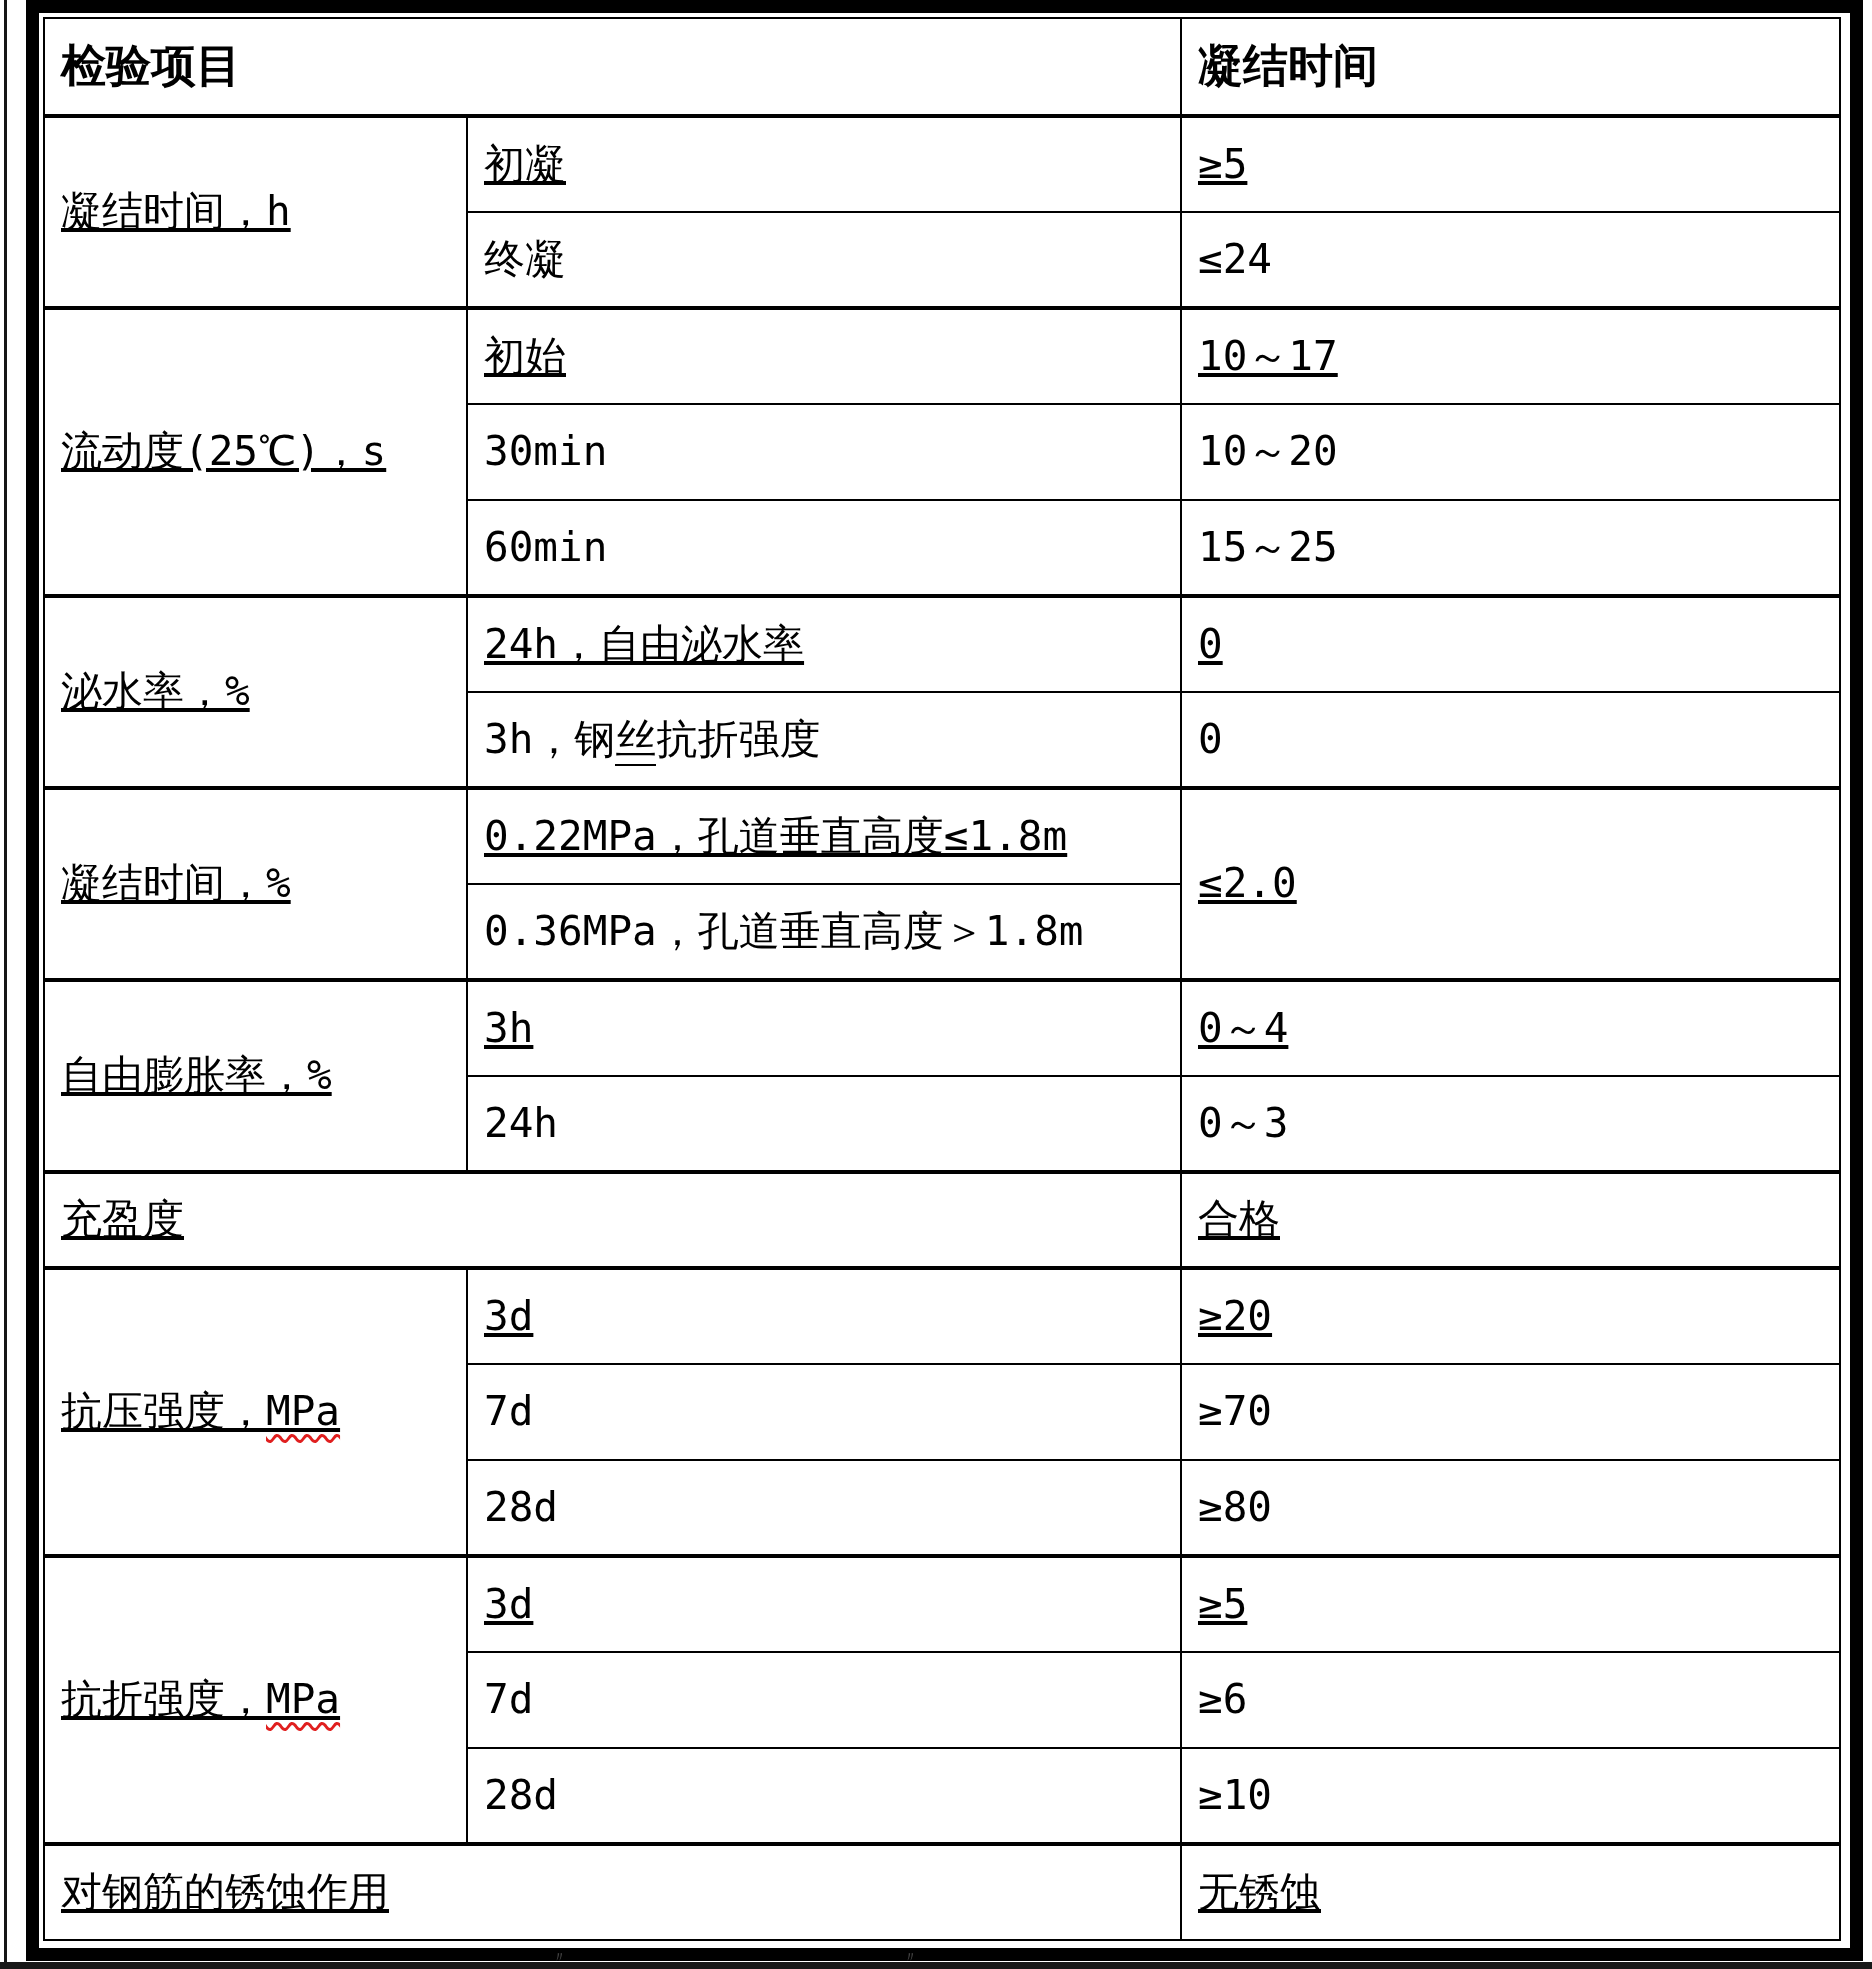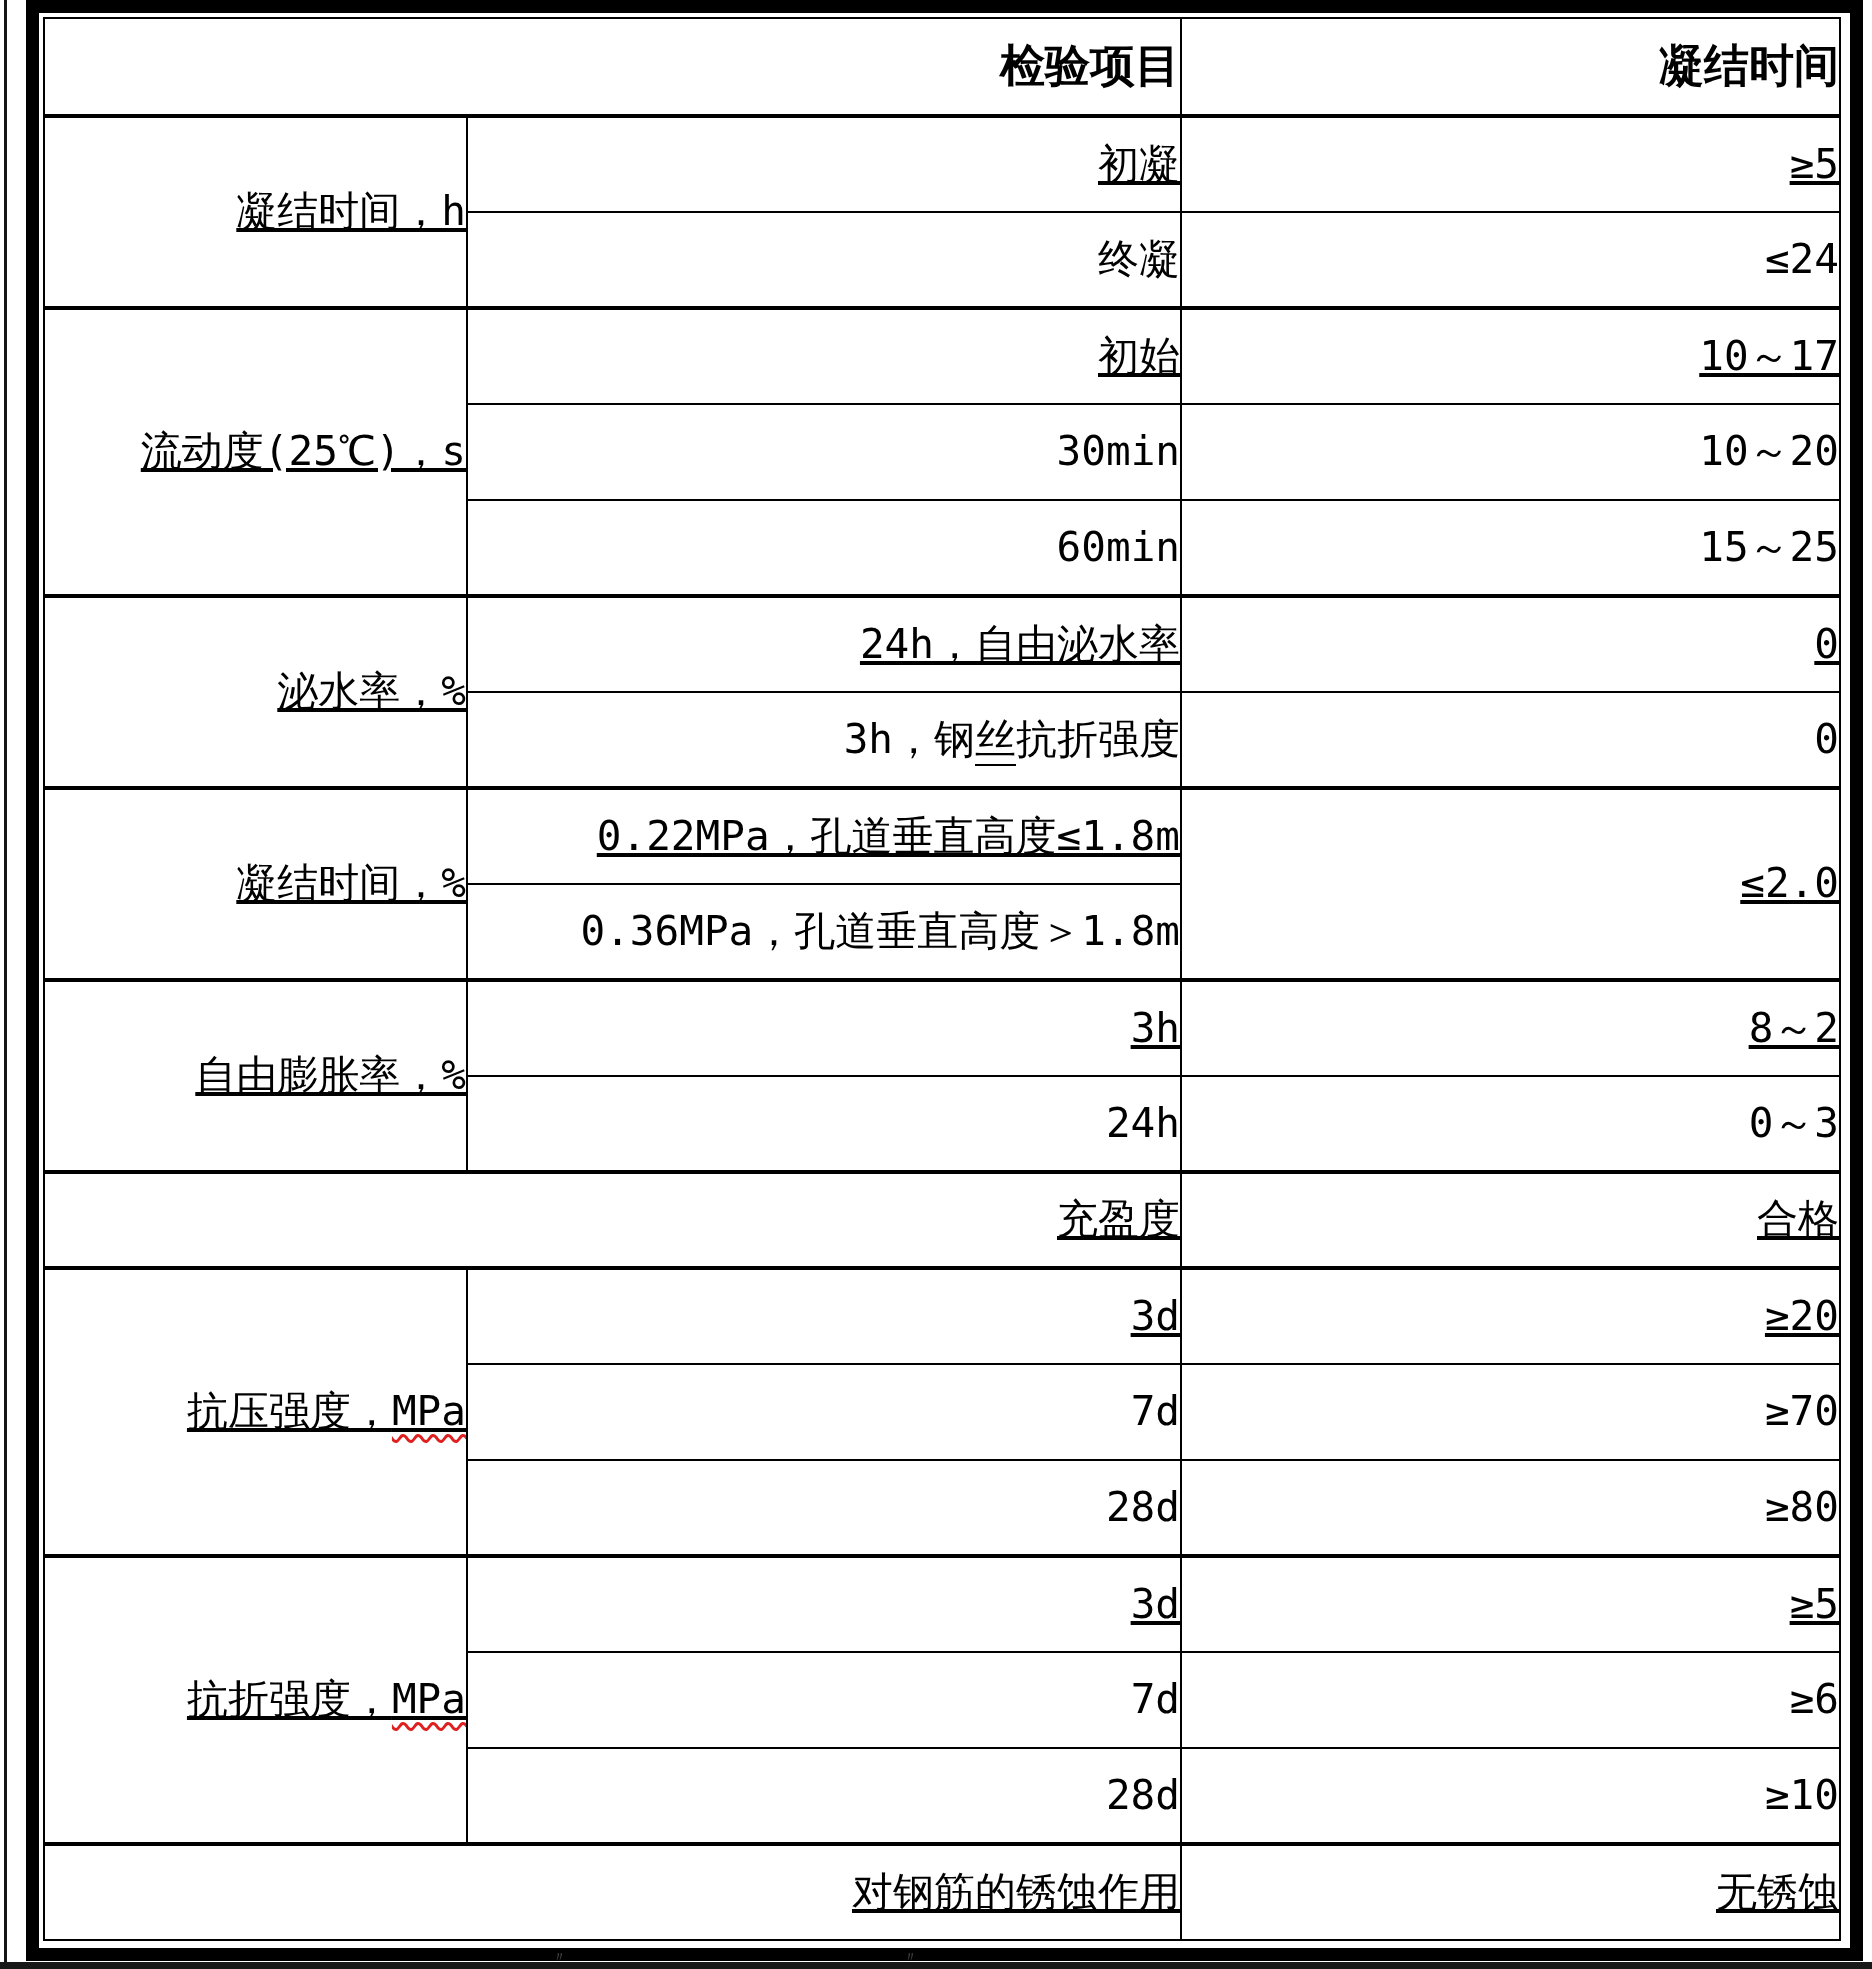--- a/index.html
+++ b/index.html
@@ -16,23 +16,23 @@
     position:absolute;left:26px;top:0;width:1837px;height:1961px;
     border:13.7px solid #000;box-sizing:border-box;background:transparent;
   }
   
   table.spec{
     position:absolute;left:43px;top:16.6px;width:1796px;
     border-collapse:collapse;table-layout:fixed;background:#fff;
   }
   table.spec td{
     border:2.9px solid #000;
-    text-align:right;vertical-align:middle;
+    text-align:left;vertical-align:middle;
     font-size:41px;line-height:1.15;
-    padding:0;overflow:hidden;white-space:nowrap;
+    padding:16px;overflow:hidden;white-space:nowrap;
   }
   table.spec tr{height:96px;}
   table.spec tr.hdr{height:98px;}
   table.spec tr.hdr td{font-weight:bold;font-size:45px;}
   table.spec tr.sec td{border-top:4.9px solid #000;text-decoration:underline;}
   
   .sq-red{
     text-decoration-line:underline;
     text-decoration-style:wavy;
     text-decoration-color:#e01f1f;
@@ -105,21 +105,21 @@
     <td>0.22MPa，孔道垂直高度≤1.8m</td>
     <td rowspan="2">≤2.0</td>
   </tr>
   <tr>
     <td>0.36MPa，孔道垂直高度＞1.8m</td>
   </tr>
 
   <tr class="sec">
     <td rowspan="2">自由膨胀率，%</td>
     <td>3h</td>
-    <td>8～2</td>
+    <td>0～4</td>
   </tr>
   <tr>
     <td>24h</td>
     <td>0～3</td>
   </tr>
 
   <tr class="sec">
     <td colspan="2">充盈度</td>
     <td>合格</td>
   </tr>

